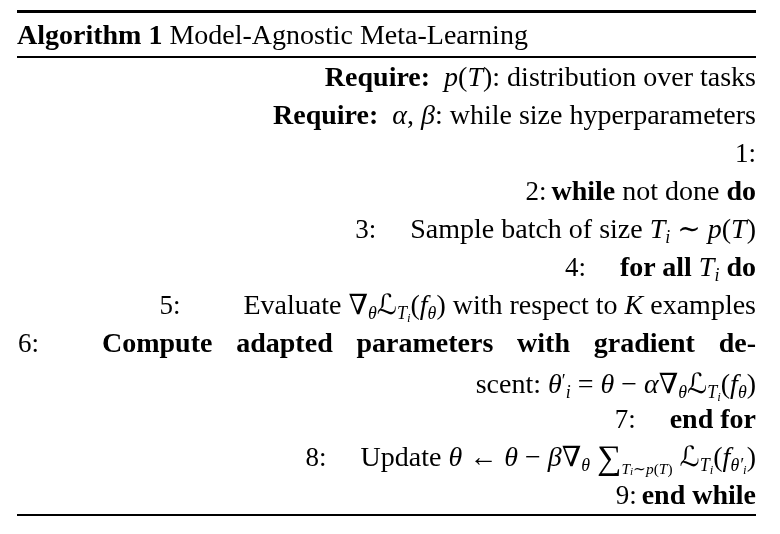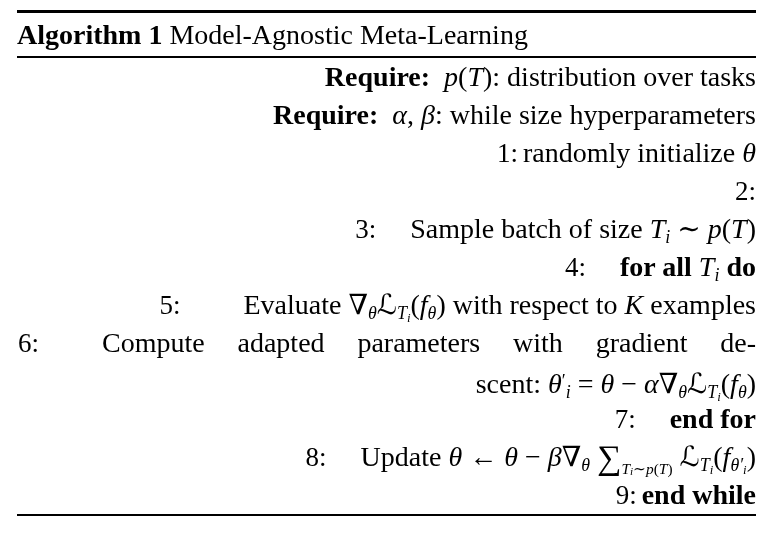--- a/index.html
+++ b/index.html
@@ -20,21 +20,21 @@
     width:22px; min-width:22px; text-align:right; font-size:27px;
     line-height:38px; flex:0 0 auto;
   }
   .content { margin-left:5px; font-size:28px; white-space:pre; line-height:38px; }
   .req .content { margin-left:0; }
   .ind0 { padding-left:0; }
   .ind1 { padding-left:29px; }
   .ind2 { padding-left:58px; }
   .just {
     flex:1 1 auto; text-align:justify; text-align-last:justify;
-    white-space:normal; margin-right:0;
+    white-space:normal; margin-right:0;font-weight:bold;
   }
   .botrule { border-top:2px solid #000; height:0; }
   
   .seg { }
   .n { }
   .b { font-weight:bold; }
   .i { font-style:italic; }
   .cal { font-style:italic; }
   .sb  { font-size:64%; font-style:italic; vertical-align:-0.28em; }
   .sbc { font-size:64%; font-style:italic; vertical-align:-0.28em; }
@@ -55,24 +55,24 @@
   </div>
   <div class="abody">
       <div class="row req">
         <div class="content ind0"><span class="seg b">Require:  </span><span class="seg i">p</span><span class="seg n">(</span><span class="seg cal">T</span><span class="seg n">)</span><span class="seg n">: distribution over tasks</span></div>
       </div>
       <div class="row req">
         <div class="content ind0"><span class="seg b">Require:  </span><span class="seg i">α</span><span class="seg n">, </span><span class="seg i">β</span><span class="seg n">: while size hyperparameters</span></div>
       </div>
       <div class="row">
         <span class="num">1:</span>
-        <div class="content ind0"><span class="seg n">randomly initialize </span><span class="seg i">θ</span></div>
       </div>
       <div class="row">
         <span class="num">2:</span>
+        <div class="content ind0"><span class="seg b">while</span><span class="seg n"> not done </span><span class="seg b">do</span></div>
       </div>
       <div class="row">
         <span class="num">3:</span>
         <div class="content ind1"><span class="seg n">Sample batch of size </span><span class="seg cal">T</span><span class="seg sb">i</span><span class="seg n"> ∼ </span><span class="seg i">p</span><span class="seg n">(</span><span class="seg cal">T</span><span class="seg n">)</span></div>
       </div>
       <div class="row">
         <span class="num">4:</span>
         <div class="content ind1"><span class="seg b">for all </span><span class="seg cal">T</span><span class="seg sb">i</span><span class="seg n"> </span><span class="seg b">do</span></div>
       </div>
       <div class="row">

